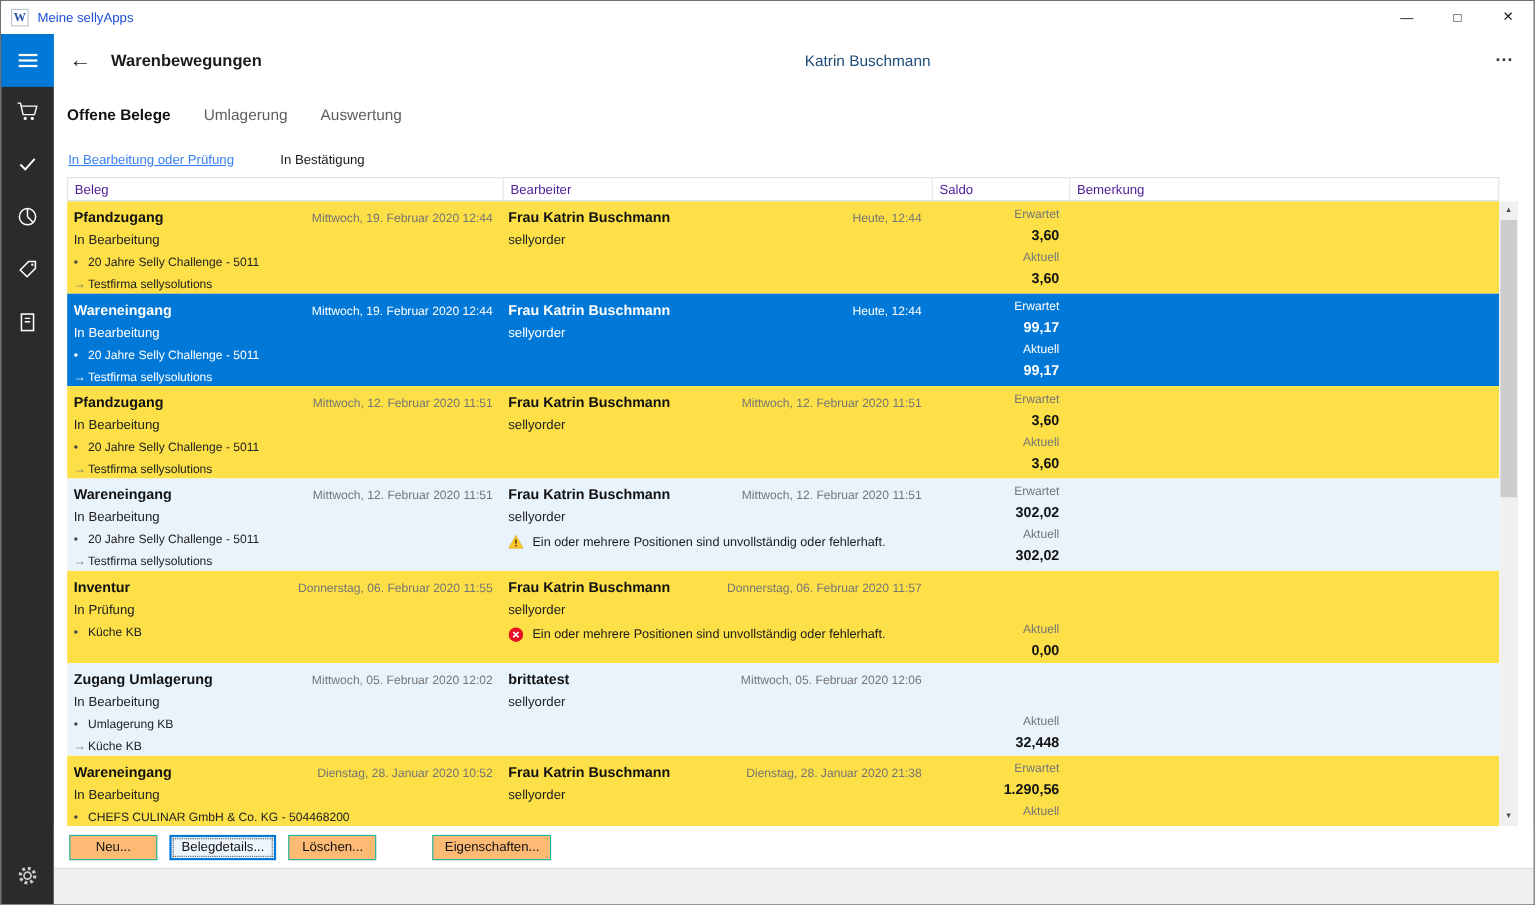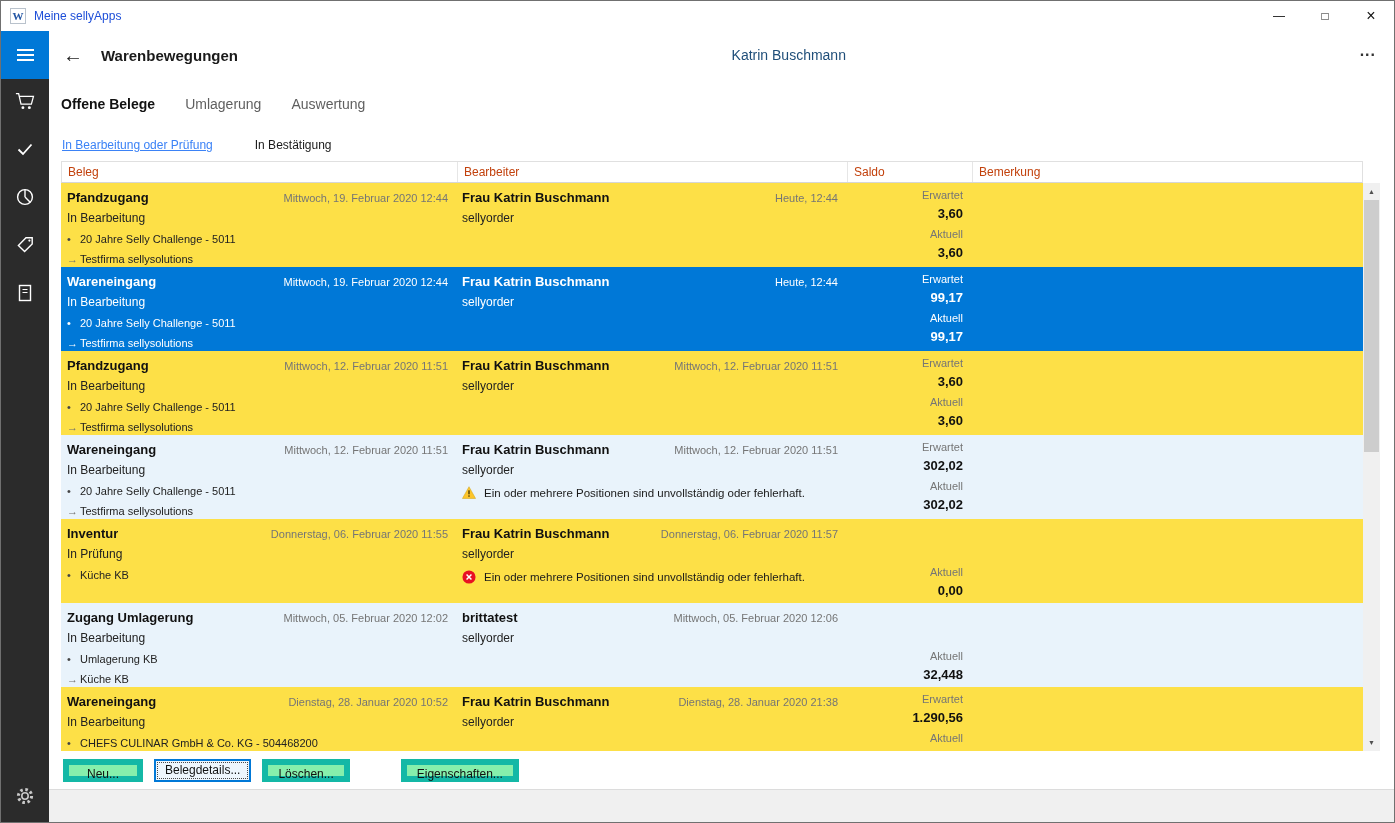--- a/index.html
+++ b/index.html
@@ -46,21 +46,21 @@
 
   
   .filters { flex:0 0 32px; display:flex; align-items:center; gap:42px; padding-left:13px; }
   .filter { font-size:12px; color:#1a1a1a; }
   .filter.active { color:#3b82f6; text-decoration:underline; }
 
   
   .table-area { flex:1; margin:0 14px 0 12px; min-height:0; display:flex; flex-direction:column; }
   .thead { display:grid; grid-template-columns:395px 390px 125px 1fr; flex:0 0 22px;
            margin-right:17px; border:1px solid #e0e0e0; border-bottom:1px solid #d6d6d6; }
-  .th { font-size:12px; color:#c2410c; padding:3px 8px 0 6px; border-left:1px solid #e6e6e6;
+  .th { font-size:12px; color:#4c1d95; padding:3px 8px 0 6px; border-left:1px solid #e6e6e6;
         white-space:nowrap; overflow:hidden; }
   .th:first-child { border-left:none; }
 
   .tbody-wrap { flex:1; min-height:0; display:flex; }
   .tbody { flex:1; overflow:hidden; min-width:0; }
 
   .trow { display:grid; grid-template-columns:395px 390px 125px 1fr; height:84px; background:#fde047; }
   .trow.state-shaded { background:#e9f3fb; }
   .trow.state-selected { background:#0078d7; }
   .cell { padding:5px 8px 0 6px; min-width:0; overflow:hidden; }
@@ -86,22 +86,22 @@
 
   
   .vscroll { flex:0 0 17px; background:#f0f0f0; position:relative; }
   .sarrow { height:17px; display:flex; align-items:center; justify-content:center;
             font-size:7px; color:#505050; width:17px; }
   .sarrow.down { position:absolute; bottom:0; left:0; }
   .sthumb { position:absolute; left:1px; right:1px; top:17px; height:252px; background:#cdcdcd; }
 
   
   .btnbar { flex:0 0 38px; display:flex; align-items:center; gap:11px; padding-left:14px; background:#fff; }
-  .btn { min-width:80px; height:23px; font-size:12px; color:#111; background:#86efac;
-         border:6px solid #14b8a6; padding:2px 10px; font-family:inherit; }
+  .btn { min-width:80px; height:23px; font-size:12px; color:#111; background:#fdba74;
+         border:1px solid #14b8a6; padding:2px 10px; font-family:inherit; }
   .btn.focused { background:#eef6fd; border:2px solid #0078d7; outline:1px dotted #4a4a4a;
                  outline-offset:-4px; padding:1px 9px; }
   .btn.gap { margin-left:40px; }
   .footer-strip { flex:0 0 33px; background:#f0f0f0; border-top:1px solid #dcdcdc; }
 </style>
 </head>
 <body>
 
 <div class="window">
 

